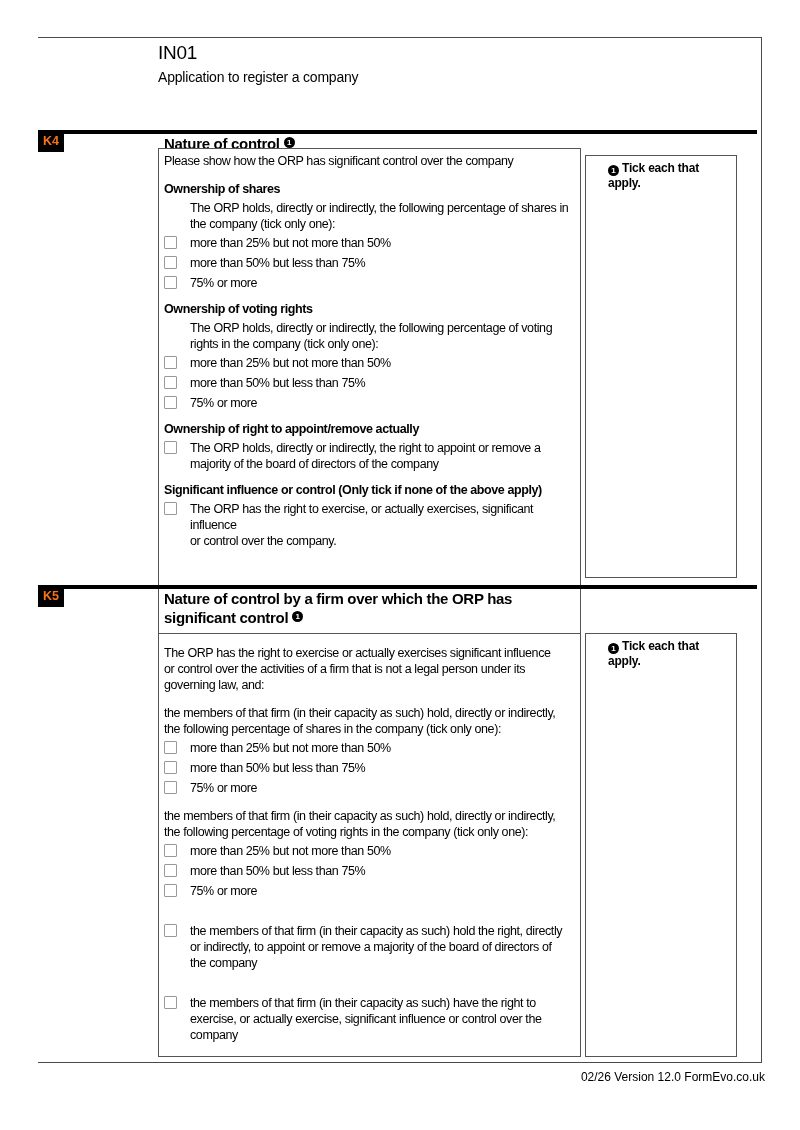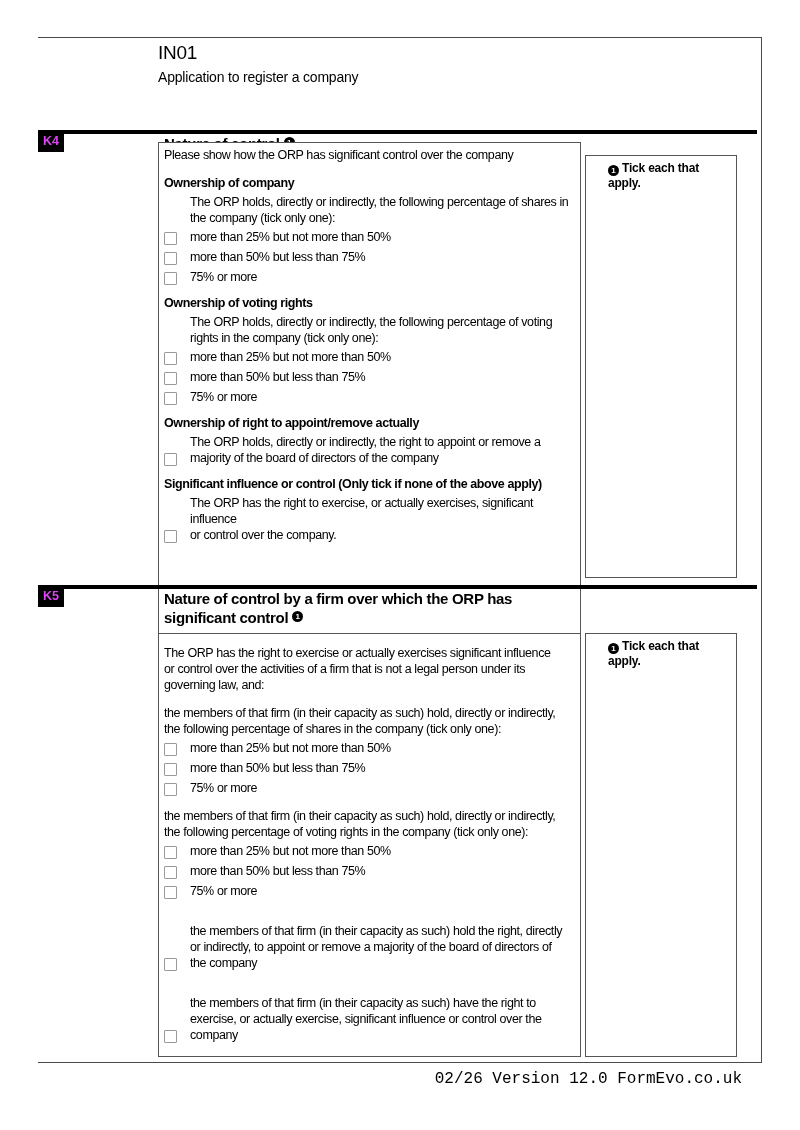--- a/index.html
+++ b/index.html
@@ -7,68 +7,68 @@
   .abs{position:absolute;}
   
   .frame-top{left:38px;top:37px;width:724px;height:1px;background:#4a4a4a;}
   .frame-right{left:761px;top:37px;width:1px;height:1026px;background:#4a4a4a;}
   .frame-bottom{left:38px;top:1062px;width:724px;height:1px;background:#4a4a4a;}
   
   .form-code{left:158px;top:40px;font-size:19px;line-height:26px;font-weight:500;letter-spacing:-0.3px;}
   .form-title{left:158px;top:69px;font-size:14px;letter-spacing:-0.2px;}
   
   .bar{left:38px;width:719px;height:4px;background:#000;}
-  .badge{left:38px;width:26px;height:22px;background:#000;color:#d946ef;font-size:12.5px;font-weight:bold;
+  .badge{left:38px;width:26px;height:22px;background:#000;color:#f97316;font-size:12.5px;font-weight:bold;
     display:flex;align-items:center;justify-content:center;letter-spacing:0;}
   .sec-heading{left:164px;font-size:15px;font-weight:bold;letter-spacing:-0.3px;line-height:19px;}
   .sec-heading .htxt{white-space:pre-line;}
   .content-box{left:158px;width:423px;border:1px solid #555;background:#fff;
     padding:4px 5px;box-sizing:border-box;}
   .side-box{left:585px;width:152px;border:1px solid #555;background:#fff;
     padding:5px 22px;box-sizing:border-box;font-size:12px;font-weight:bold;letter-spacing:-0.2px;}
   .bar-k4{top:130px;} .badge-k4{top:130px;} .heading-k4{top:134px;}
-  .box-k4{top:142px;height:538px;} .side-k4{top:155px;height:423px;}
+  .box-k4{top:148px;height:538px;} .side-k4{top:155px;height:423px;}
   .bar-k5{top:585px;} .badge-k5{top:585px;} .heading-k5{top:589px;}
   .box-k5{top:633px;height:424px;} .side-k5{top:633px;height:424px;}
   
   .info-marker{display:inline-block;width:11px;height:11px;border-radius:50%;background:#000;color:#fff;
     font-size:8px;line-height:11px;text-align:center;font-weight:bold;letter-spacing:0;}
   .sup{vertical-align:4px;margin-left:4px;}
   .side-box .info-marker{vertical-align:-1px;margin-right:3px;}
   
   .blk{white-space:pre-line;font-size:12.5px;line-height:16px;letter-spacing:-0.4px;}
   .blk-intro{margin-bottom:12px;}
   .blk-subheading{font-weight:bold;margin:10px 0 3px 0;letter-spacing:-0.4px;}
   .blk-para{margin-left:26px;margin-bottom:3px;}
   .blk-lead{margin:12px 0 3px 0;}
   .blk-lead:first-child{margin-top:7px;}
-  .blk-checkbox{display:flex;align-items:flex-end;margin-bottom:4px;}
+  .blk-checkbox{display:flex;align-items:flex-start;margin-bottom:4px;}
   .blk-checkbox.spaced{margin-top:24px;}
   .checkbox{width:13px;height:13px;border:1px solid #999;border-radius:1px;background:#fff;
     flex:0 0 auto;margin-top:1px;box-sizing:border-box;}
   .cb-label{margin-left:13px;white-space:pre-line;}
   
-  .footer{top:1070px;right:58px;font-size:16px;letter-spacing:0;font-family:Liberation Mono, monospace;}
+  .footer{top:1070px;right:35px;font-size:12px;letter-spacing:0;}
 </style>
 </head>
 <body>
 
 <div class="abs frame-top"></div>
 <div class="abs frame-right"></div>
 <div class="abs frame-bottom"></div>
 
 <div class="abs form-code">IN01</div>
 <div class="abs form-title">Application to register a company</div>
 
 <div class="abs bar bar-k4"></div>
 <div class="abs badge badge-k4">K4</div>
 <div class="abs sec-heading heading-k4"><span class="htxt">Nature of control</span><span class="info-marker sup">1</span></div>
 <div class="abs content-box box-k4">
     <div class="blk blk-intro">Please show how the ORP has significant control over the company</div>
-    <div class="blk blk-subheading">Ownership of company</div>
+    <div class="blk blk-subheading">Ownership of shares</div>
     <div class="blk blk-para">The ORP holds, directly or indirectly, the following percentage of shares in
 the company (tick only one):</div>
     <div class="blk blk-checkbox"><span class="checkbox" role="checkbox" aria-checked="false"></span><span class="cb-label">more than 25% but not more than 50%</span></div>
     <div class="blk blk-checkbox"><span class="checkbox" role="checkbox" aria-checked="false"></span><span class="cb-label">more than 50% but less than 75%</span></div>
     <div class="blk blk-checkbox"><span class="checkbox" role="checkbox" aria-checked="false"></span><span class="cb-label">75% or more</span></div>
     <div class="blk blk-subheading">Ownership of voting rights</div>
     <div class="blk blk-para">The ORP holds, directly or indirectly, the following percentage of voting
 rights in the company (tick only one):</div>
     <div class="blk blk-checkbox"><span class="checkbox" role="checkbox" aria-checked="false"></span><span class="cb-label">more than 25% but not more than 50%</span></div>
     <div class="blk blk-checkbox"><span class="checkbox" role="checkbox" aria-checked="false"></span><span class="cb-label">more than 50% but less than 75%</span></div>

